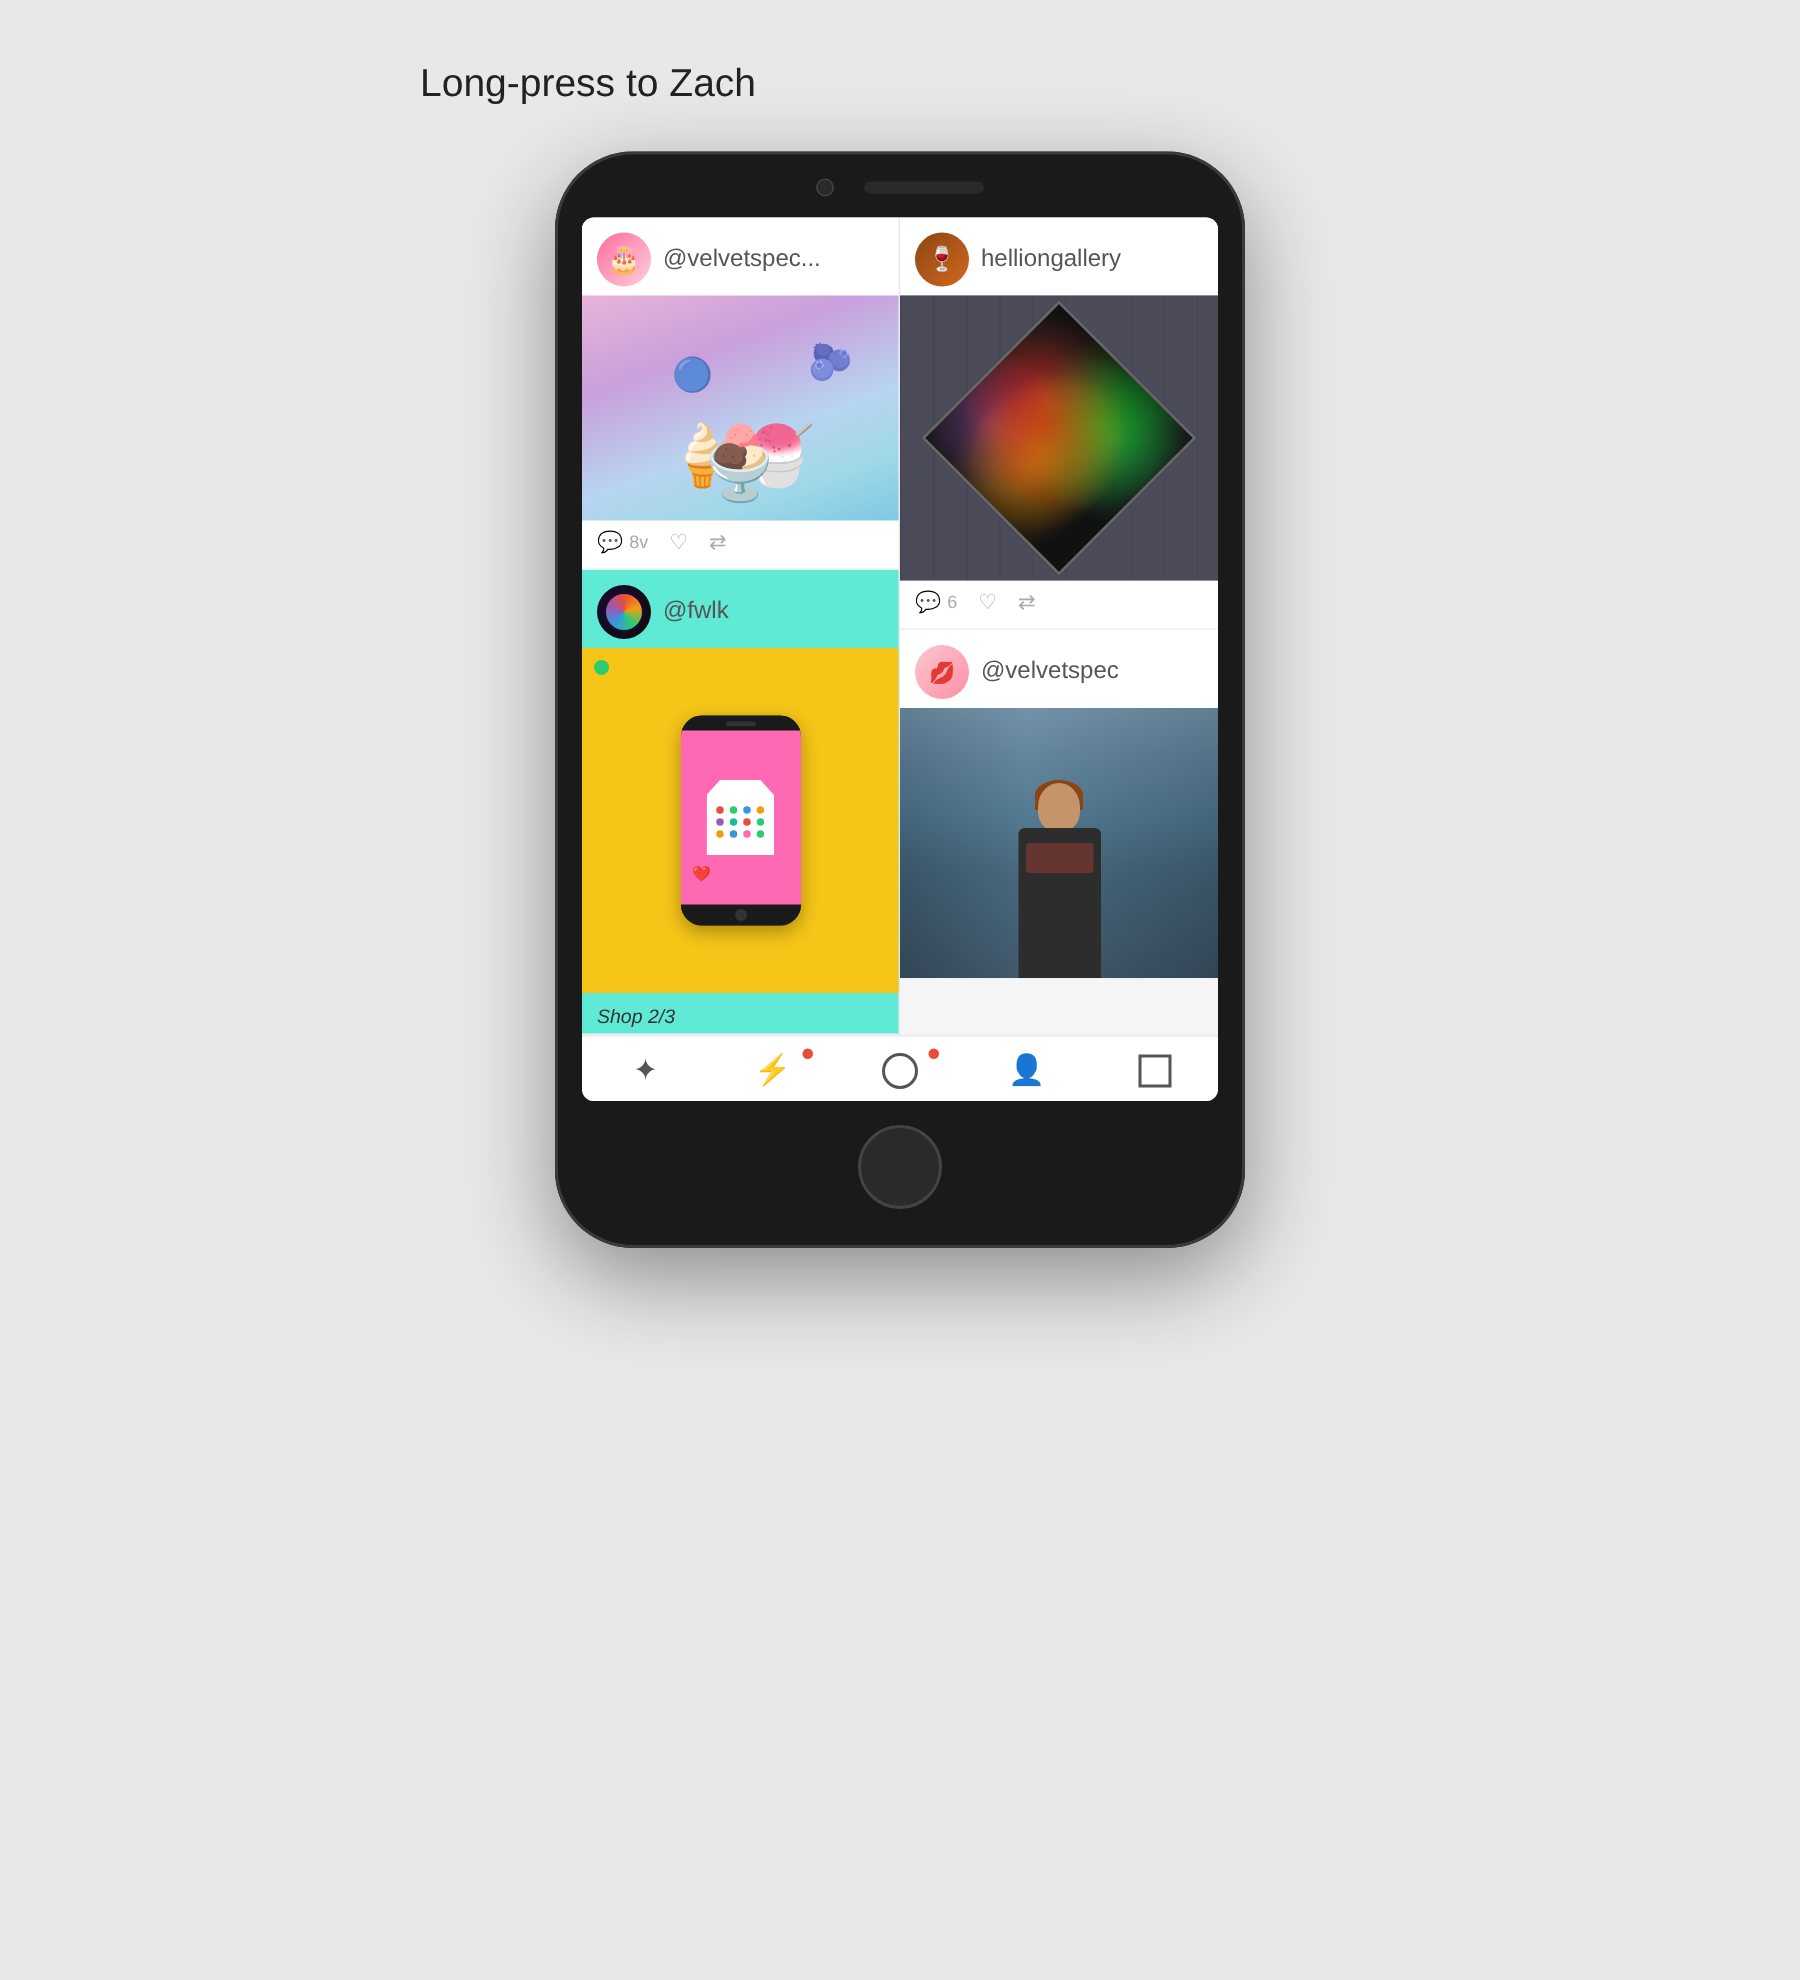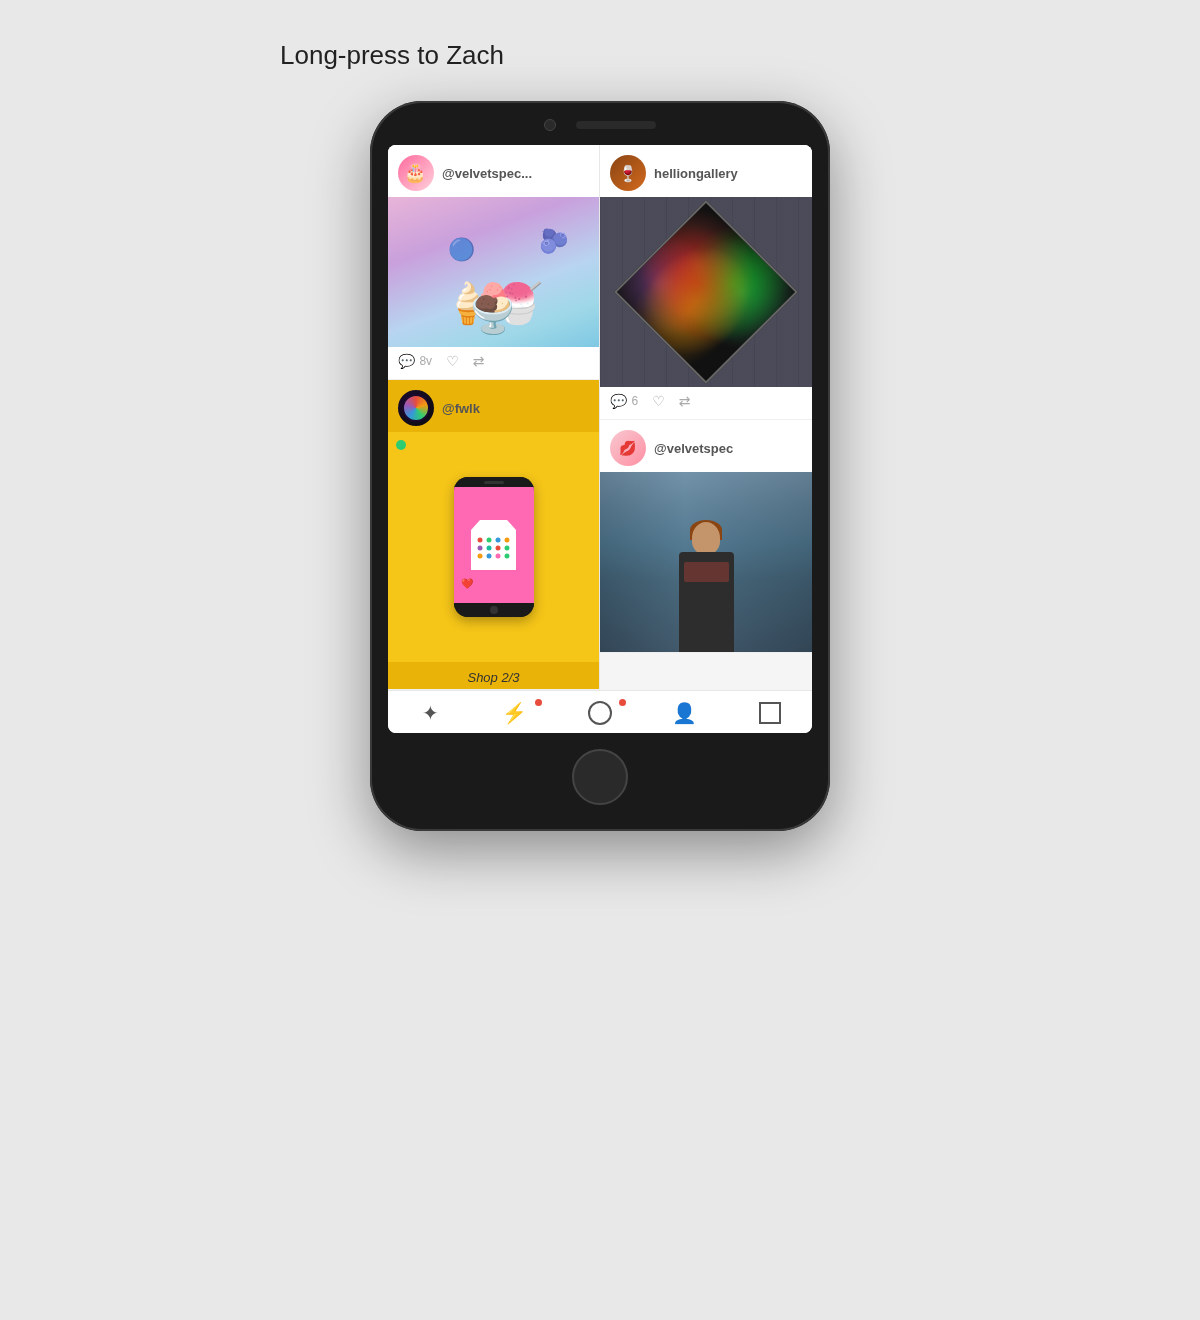--- a/index.html
+++ b/index.html
@@ -130,23 +130,23 @@
       border: 2px solid #1a0a2e;
     }
     .avatar-coolhour {
       background: linear-gradient(135deg, #ffb6c1, #ff69b4);
       display: flex;
       align-items: center;
       justify-content: center;
       font-size: 16px;
     }
     .username {
-      font-size: 13px;
+      font-size: 16px;
       color: #555;
-      font-weight: 700;
+      font-weight: 400;
       text-align: right;
     }
     
     .img-strawberry {
       height: 150px;
       background: linear-gradient(160deg, #e8b4d8 0%, #c9a0dc 30%, #b8d4f0 60%, #9fd8e8 80%, #7ec8e3 100%);
       position: relative;
       overflow: hidden;
     }
     .img-strawberry::before {
@@ -226,21 +226,21 @@
       background: #999 repeating-linear-gradient(
         90deg,
         transparent,
         transparent 18px,
         rgba(0,0,0,0.1) 18px,
         rgba(0,0,0,0.1) 20px
       );
     }
     
     .fwlk-post {
-      background: #eab308;
+      background: #5eead4;
       border-bottom: 1px solid #efefef;
       padding-bottom: 0;
     }
     
     .img-yellow-phone {
       height: 230px;
       background: #f5c518;
       position: relative;
       overflow: hidden;
       display: flex;
@@ -386,21 +386,20 @@
       position: absolute;
       inset: 0;
       background: linear-gradient(90deg, #4a6070 0%, #6a8a9f 40%, #4a6070 100%);
       opacity: 0.5;
     }
     .shop-label {
       padding: 8px 10px 4px;
       font-size: 13px;
       color: #333;
       font-style: italic;
-      text-align: center;
     }
     
     .bottom-nav {
       display: flex;
       background: #fff;
       border-top: 1px solid #e8e8e8;
       padding: 10px 0 8px;
     }
     .nav-item {
       flex: 1;

